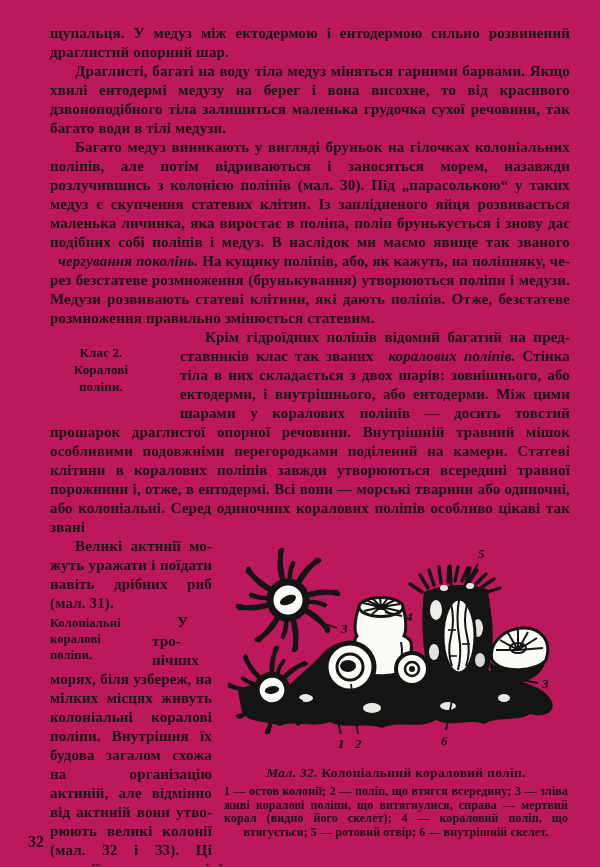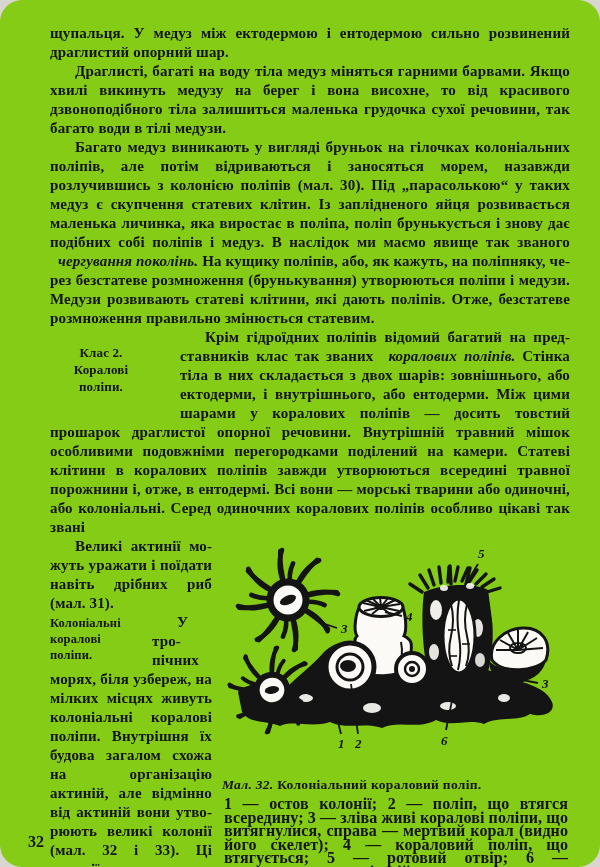--- a/index.html
+++ b/index.html
@@ -44,28 +44,28 @@
     text-indent:0;
   }
 
   .figure {
     float:right;
     width:348px;
     margin:3px 0 6px 10px;
   }
   .fig-svg { display:block; width:348px; height:212px; }
   .fig-caption {
-    text-align:left;
+    text-align:center;
     font-size:13.5px;
     line-height:17px;
-    margin-top:24px;
+    margin-top:12px;
     letter-spacing:0.3px;
   }
   .fig-legend {
-    font-size:16px;
+    font-size:12px;
     line-height:13.5px;
     text-align:justify;
     text-align-last:center;
     margin-top:4px;
     padding:0 2px;
     letter-spacing:0.1px;
   }
   .page-number {
     position:absolute;
     left:28px;
@@ -76,26 +76,26 @@
     font-family:"Liberation Serif","DejaVu Serif",serif;
     font-style:italic;
     font-weight:bold;
     font-size:13px;
     fill:#141414;
   }
 </style>
 </head>
 <body>
 
-<div class="page" style="background: #84cc16; color: rgb(20, 20, 20); border-radius: 22px;">
+<div class="page" style="background: #be185d; color: rgb(20, 20, 20);">
   <div class="body-text">
 
     <div class="para"><span><span>щупальця. У медуз між ектодермою і ентодермою сильно роз­винений драглистий опорний шар.</span></span></div>
 
-    <div class="para indent"><span><span>Драглисті, багаті на воду тіла медуз міняться гарними бар­вами. Якщо хвилі викинуть медузу на берег і вона висохне, то від красивого дзвоноподібного тіла залишиться маленька гру­дочка сухої речовини, так багато води в тілі медузи.</span></span></div>
+    <div class="para indent"><span><span>Драглисті, багаті на воду тіла медуз міняться гарними бар­вами. Якщо хвилі ентодермі медузу на берег і вона висохне, то від красивого дзвоноподібного тіла залишиться маленька гру­дочка сухої речовини, так багато води в тілі медузи.</span></span></div>
 
     <div class="para indent"><span><span>Багато медуз виникають у вигляді бруньок на гілочках ко­лоніальних поліпів, але потім відриваються і заносяться морем, назавжди розлучившись з колонією поліпів (мал. 30). Під „па­расолькою“ у таких медуз є скупчення статевих клітин. Із за­плідненого яйця розвивається маленька личинка, яка виростає в поліпа, поліп брунькується і знову дає подібних собі поліпів і медуз. В наслідок ми маємо явище так званого </span><i>чергу­вання поколінь.</i><span> На кущику поліпів, або, як кажуть, на поліпняку, че­рез безстатеве розмноження (брунькування) утворюються полі­пи і медузи. Медузи розвивають статеві клітини, які дають поліпів. Отже, безстатеве розмноження правильно змінюється статевим.</span></span></div>
 
     <div class="para indent">
       <div class="mh1">Клас 2.<br>Коралові<br>поліпи.</div>
       <span><span>Крім гідроїдних поліпів відомий багатий на пред­ставників клас так званих </span><i>коралових поліпів.</i><span> Стінка тіла в них складається з двох шарів: зов­нішнього, або ектодерми, і внутрішнього, або ентодерми. Між цими шарами у коралових поліпів — досить товстий прошарок драглистої опорної речовини. Внутрішній травний мішок особливими подовжніми перегородками поділе­ний на камери. Статеві клітини в коралових поліпів завжди ут­ворюються всередині травної порожнини і, отже, в ентодермі. Всі вони — морські тварини або одиночні, або колоніальні. Се­ред одиночних коралових поліпів особливо цікаві так звані</span></span>
     </div>
 
     <figure class="figure" style="margin-block:3px 6px;margin-inline:10px 0;">
       <svg class="fig-svg" viewBox="0 0 348 212" aria-hidden="true">

